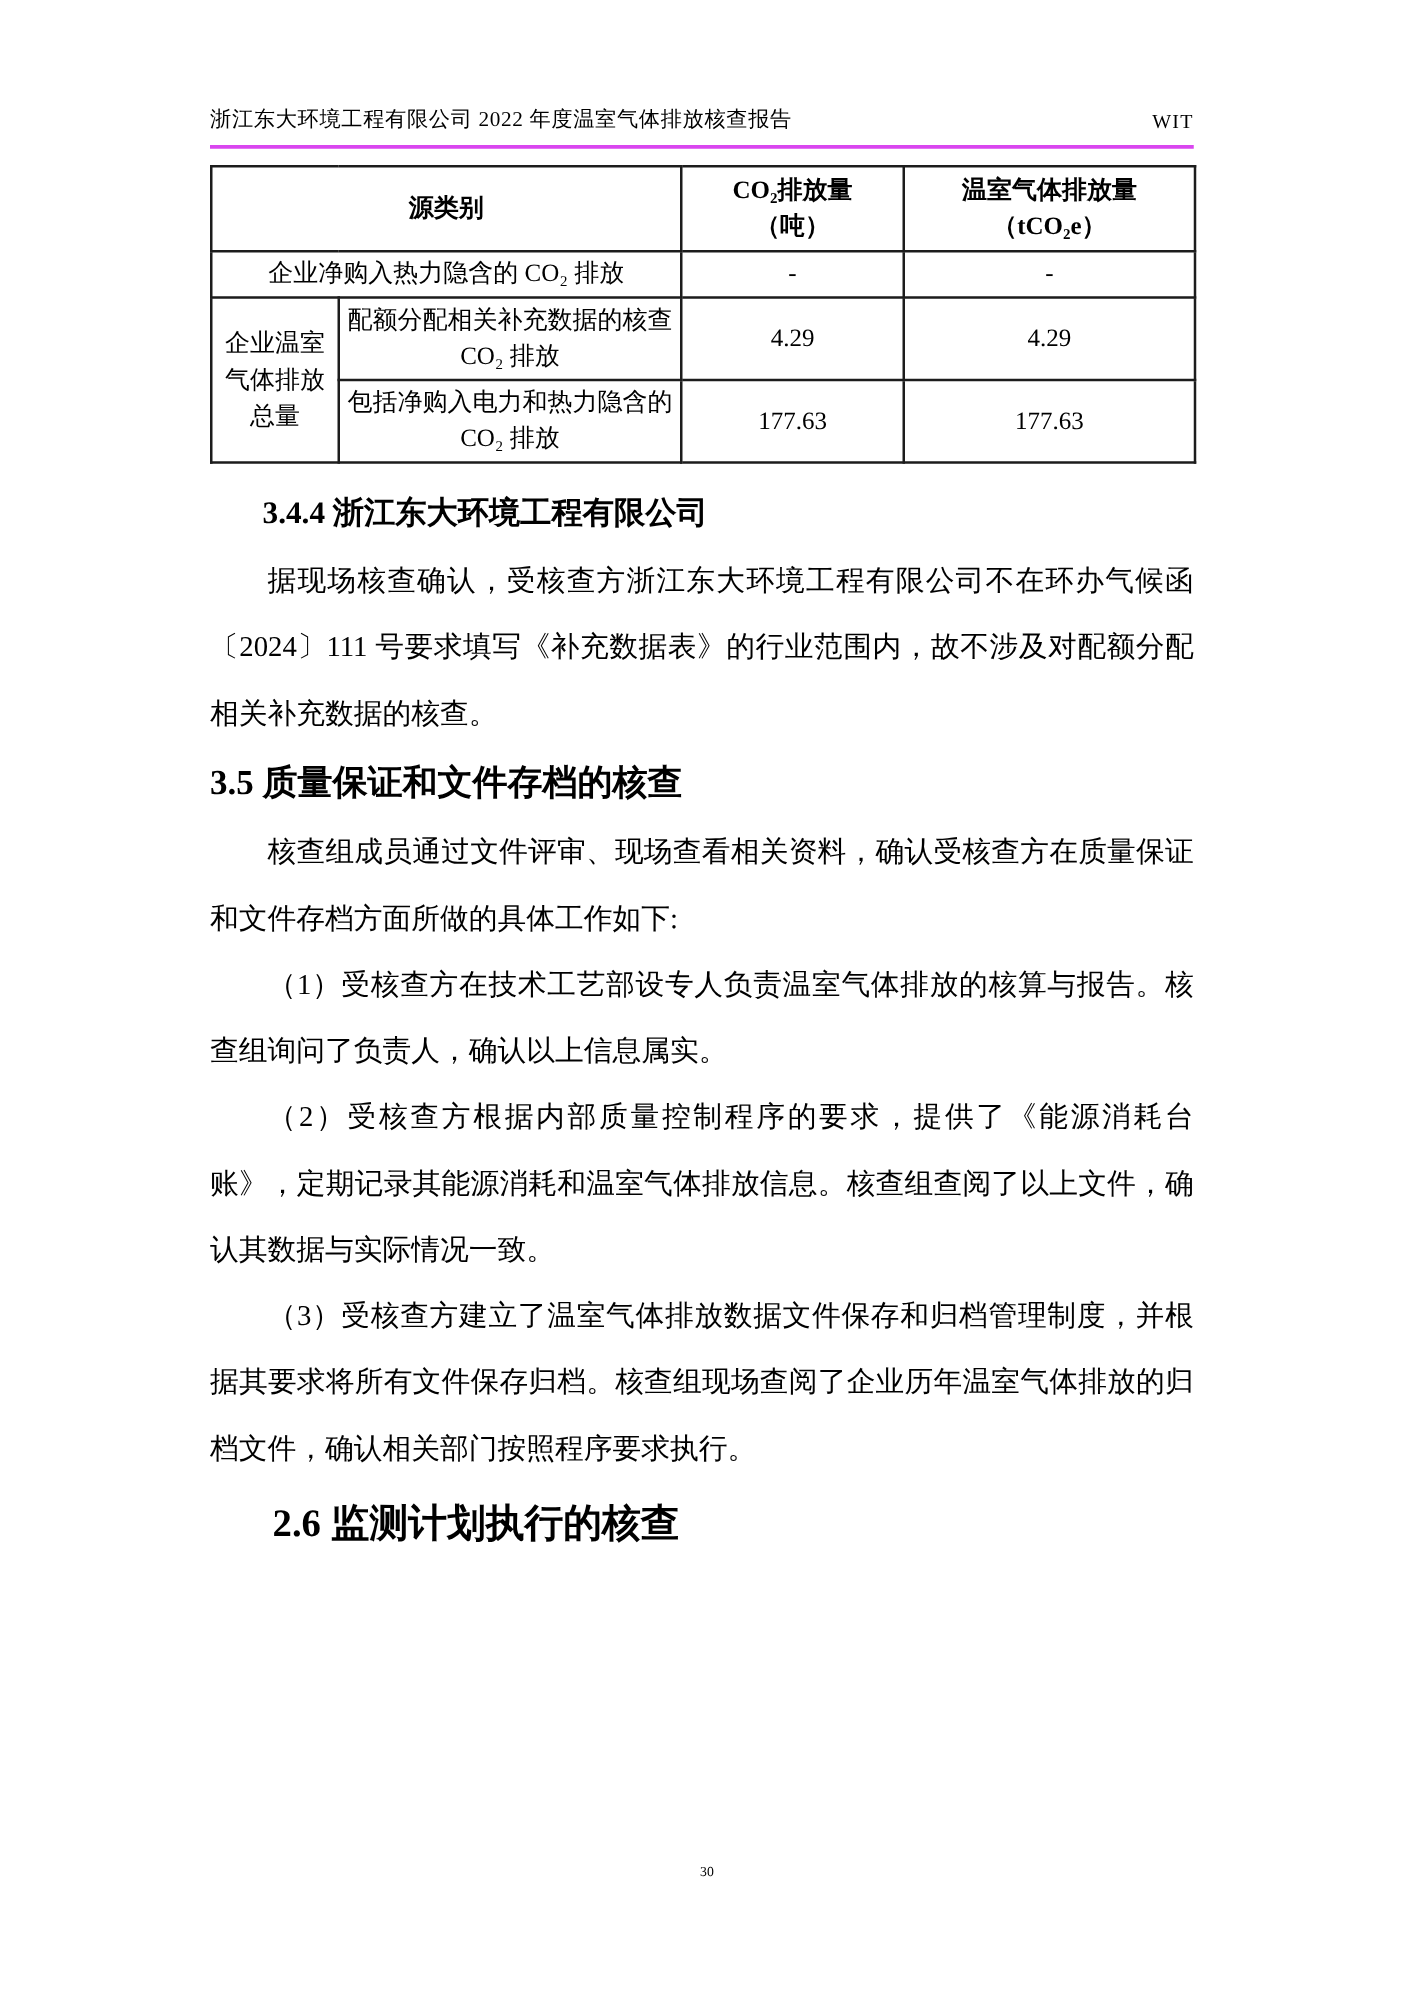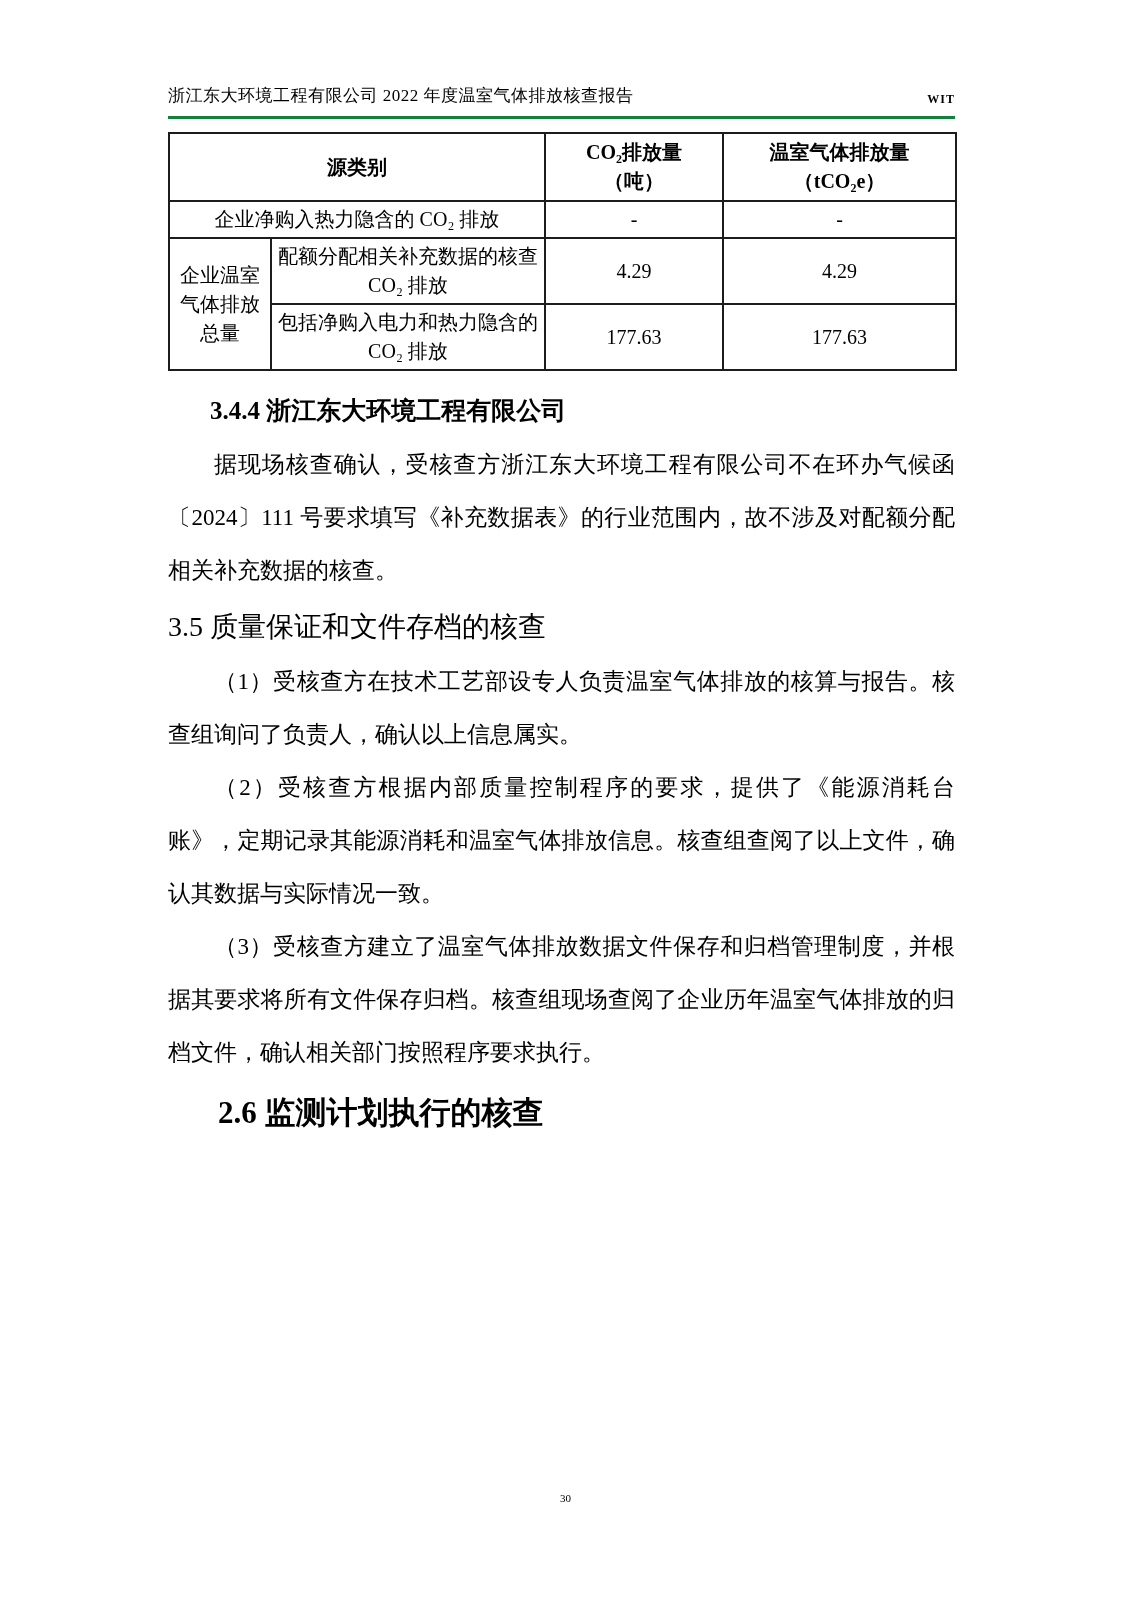--- a/index.html
+++ b/index.html
@@ -12,24 +12,24 @@
     box-sizing:border-box;
     position:relative;
     padding:84px 176px 0 168px;
     overflow:hidden;
   }
   
   .page-header {
     display:flex; justify-content:space-between; align-items:flex-end;
     font-size:17px; letter-spacing:0.5px;
     padding-bottom:9px;
-    border-bottom:3px solid #15803d;
+    border-bottom:3px solid #d946ef;
   }
   .hdr-title { white-space:nowrap; }
-  .hdr-logo { font-size:12px; letter-spacing:1px;font-weight:bold; }
+  .hdr-logo { font-size:16px; letter-spacing:1px; }
   
   table.emissions {
     border-collapse:collapse;
     width:100%;
     table-layout:fixed;
     margin-top:13px;
     font-size:20px;
   }
   table.emissions col.c-group { width:102px; }
   table.emissions col.c-src   { width:274px; }
@@ -52,21 +52,21 @@
   td.val-cell { font-size:20px; }
   
   .flow { margin-top:12px; font-size:23px; line-height:53px; text-align:justify; }
   .flow p { margin:0; text-indent:2em; }
   .flow p.bold { font-weight:bold; }
   h3.h344 {
     font-size:25px; font-weight:bold; line-height:55px;
     margin:3px 0 0 0; text-indent:42px; text-align:left;
   }
   h2.h35 {
-    font-size:28px; font-weight:normal; line-height:56px;
+    font-size:28px; font-weight:bold; line-height:56px;
     margin:2px 0 0 0; text-indent:0; text-align:left;
   }
   h2.h36 {
     font-size:31px; font-weight:bold; line-height:58px;
     margin:5px 0 0 0; text-indent:50px; text-align:left;
   }
   
   .page-footer {
     position:absolute; left:0; right:0; bottom:96px;
     text-align:center; font-size:11px;
@@ -117,20 +117,21 @@
       </tr>
     </tbody>
   </table>
 
   <div class="flow">
 
     <h3 class="h344">3.4.4 浙江东大环境工程有限公司</h3>
     <p>据现场核查确认，受核查方浙江东大环境工程有限公司不在环办气候函〔2024〕111 号要求填写《补充数据表》的行业范围内，故不涉及对配额分配相关补充数据的核查。</p>
 
     <h2 class="h35">3.5 质量保证和文件存档的核查</h2>
+    <p>核查组成员通过文件评审、现场查看相关资料，确认受核查方在质量保证和文件存档方面所做的具体工作如下:</p>
     <p>（1）受核查方在技术工艺部设专人负责温室气体排放的核算与报告。核查组询问了负责人，确认以上信息属实。</p>
     <p>（2）受核查方根据内部质量控制程序的要求，提供了《能源消耗台账》，定期记录其能源消耗和温室气体排放信息。核查组查阅了以上文件，确认其数据与实际情况一致。</p>
     <p>（3）受核查方建立了温室气体排放数据文件保存和归档管理制度，并根据其要求将所有文件保存归档。核查组现场查阅了企业历年温室气体排放的归档文件，确认相关部门按照程序要求执行。</p>
 
     <h2 class="h36">2.6 监测计划执行的核查</h2>
   </div>
 
   <div class="page-footer">
     <span>30</span>
   </div>

